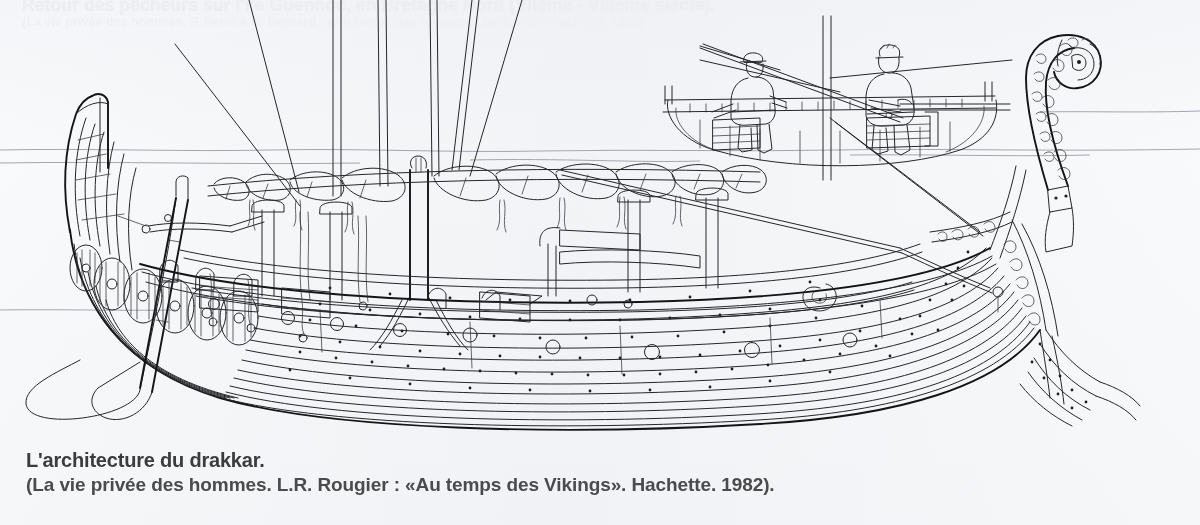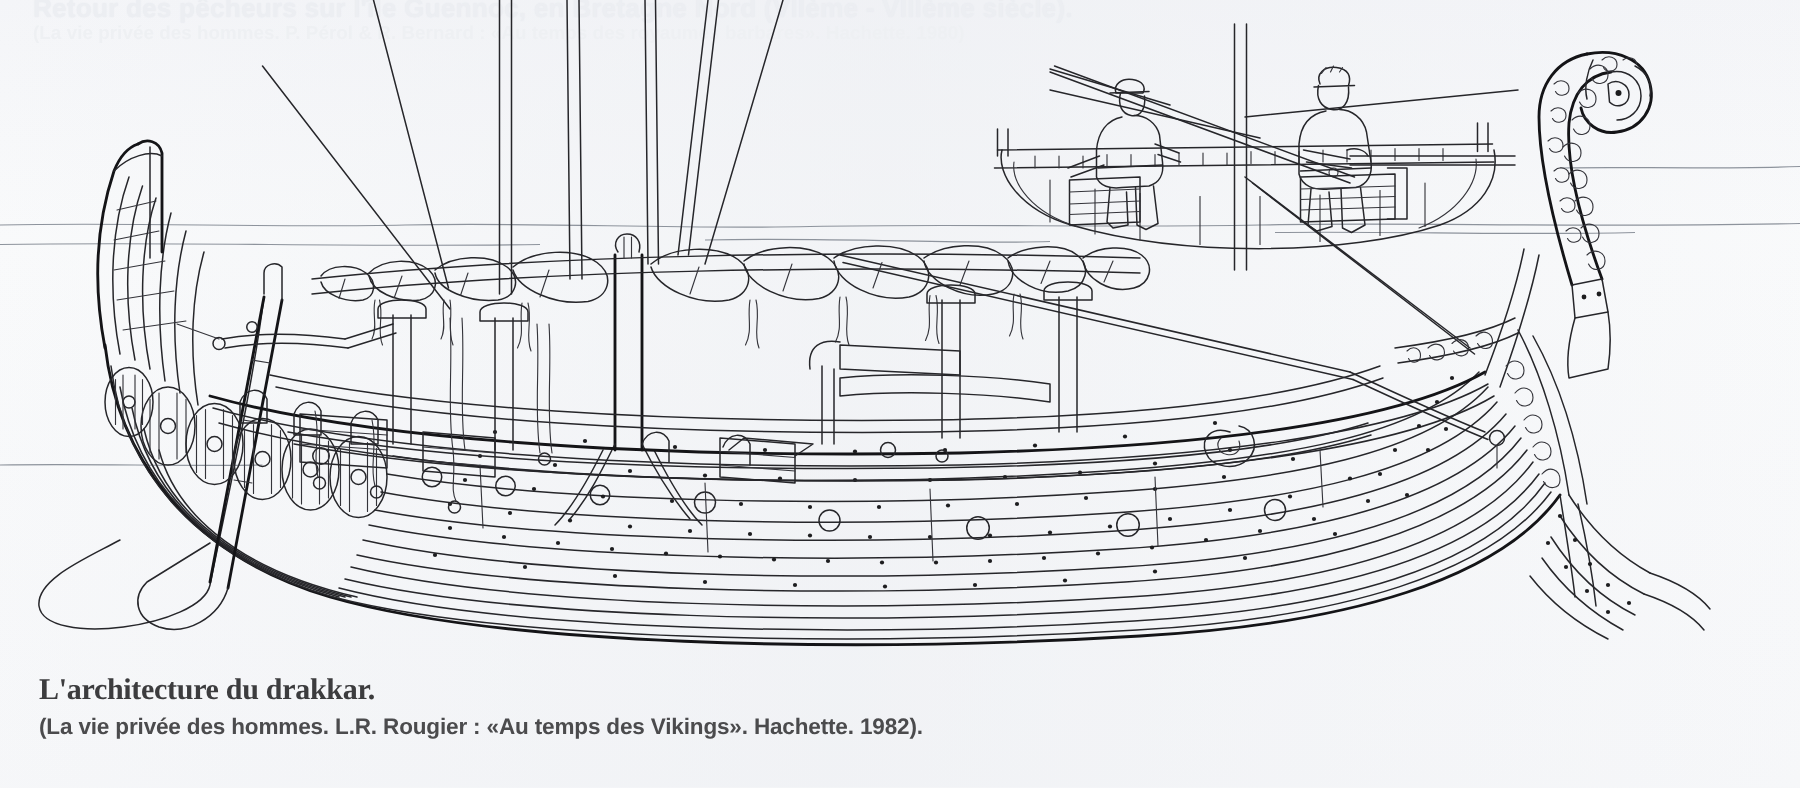--- a/index.html
+++ b/index.html
@@ -30,24 +30,24 @@
   }
   .ghost-line2{
     font-size:12.5px;font-weight:bold;letter-spacing:.05px;
     color:#eef0f3;line-height:15px;white-space:nowrap;
   }
   
   #caption{position:absolute;left:26px;top:448px;}
   #caption .title{
     font-size:20px;font-weight:bold;color:#3c3c3e;
     letter-spacing:-.2px;line-height:24px;
-    font-family:Liberation Serif, serif;
+    font-family:Liberation Sans, sans-serif;
   }
   #caption .source{
-    font-size:15px;font-weight:bold;color:#4b4b4d;
+    font-size:19px;font-weight:bold;color:#4b4b4d;
     letter-spacing:-.1px;line-height:20px;margin-top:3px;
   }
   
   #drawing{position:absolute;left:0;top:0;width:1200px;height:525px;}
   svg{display:block;}
   .ink-thin{fill:none;stroke:#26262a;stroke-width:1;stroke-linecap:round;stroke-linejoin:round;}
   .ink-hair{fill:none;stroke:#34343a;stroke-width:.75;stroke-linecap:round;}
   .ink-thick{fill:none;stroke:#141417;stroke-width:1.9;stroke-linecap:round;stroke-linejoin:round;}
   .rivet{fill:#1d1d1f;}
   .faint{fill:none;stroke:#8d939c;stroke-width:.8;}

